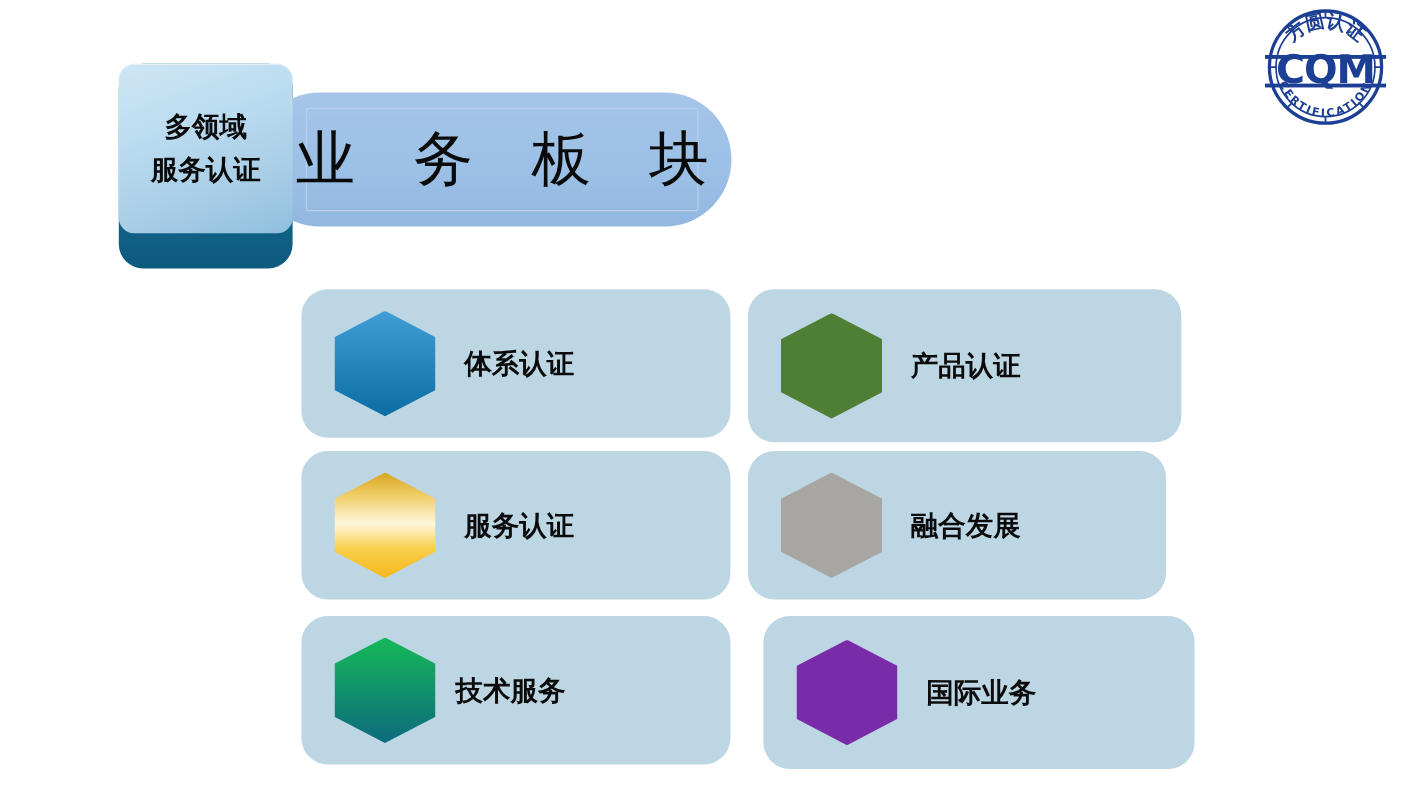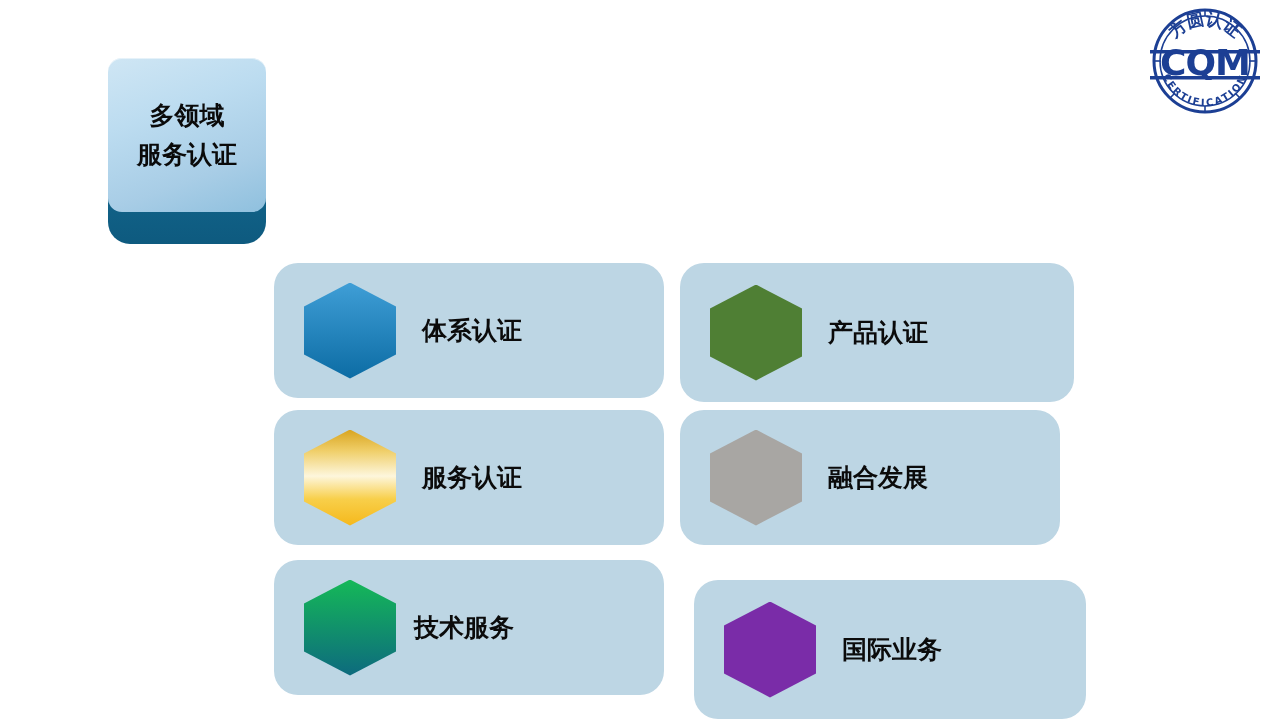--- a/index.html
+++ b/index.html
@@ -148,20 +148,25 @@
 </style>
 </head>
 <body>
 
 <div id="slide">
 
   <div class="header-band">
 
     <div class="badge-shadow"></div>
 
+    <div class="title-pill">
+      <div class="title-pill-inner">
+        <span class="title-text">业 务 板 块</span>
+      </div>
+    </div>
 
     <div class="badge-panel">
       <span class="badge-line">多领域</span>
       <span class="badge-line">服务认证</span>
     </div>
   </div>
 
   <div class="logo">
     <svg viewBox="0 0 122 118" xmlns="http://www.w3.org/2000/svg" aria-hidden="true">
       <g fill="none" stroke="#1c3f94">
@@ -227,21 +232,21 @@
       <span class="card-label" style="left: 148px; top: 54.5px; color: rgb(11, 11, 11);">融合发展</span>
     </div>
 
     <div class="card" style="left: 274px; top: 560px; width: 390px; height: 135px; background: rgb(189, 214, 228);">
       <div class="hex-wrap" style="left: 30px; top: 19.5px;">
         <div class="hex" style="background: linear-gradient(rgb(21, 184, 88) 0%, rgb(13, 106, 126) 100%);"></div>
       </div>
       <span class="card-label" style="left: 140px; top: 54.5px; color: rgb(11, 11, 11);">技术服务</span>
     </div>
 
-    <div class="card" style="left: 694px; top: 560px; width: 392px; height: 139px; background: rgb(189, 214, 228); margin-top: 20px;">
+    <div class="card" style="left: 694px; top: 560px; width: 392px; height: 139px; background: rgb(189, 214, 228);">
       <div class="hex-wrap" style="left: 30px; top: 21.5px;">
         <div class="hex" style="background: rgb(122, 44, 168);"></div>
       </div>
       <span class="card-label" style="left: 148px; top: 56.5px; color: rgb(11, 11, 11);">国际业务</span>
     </div>
 
   </div>
 </div>
 
 </body></html>

